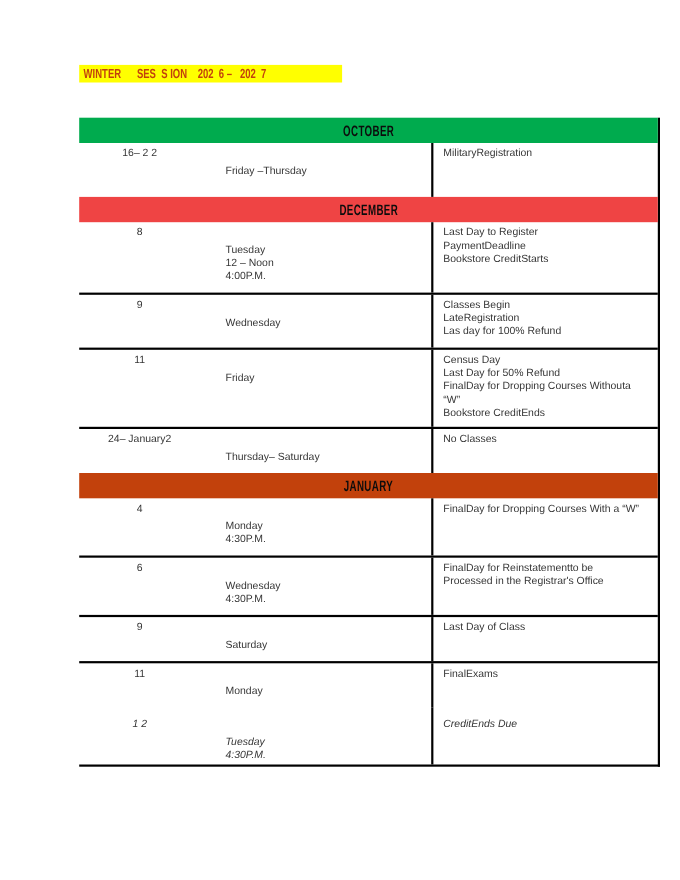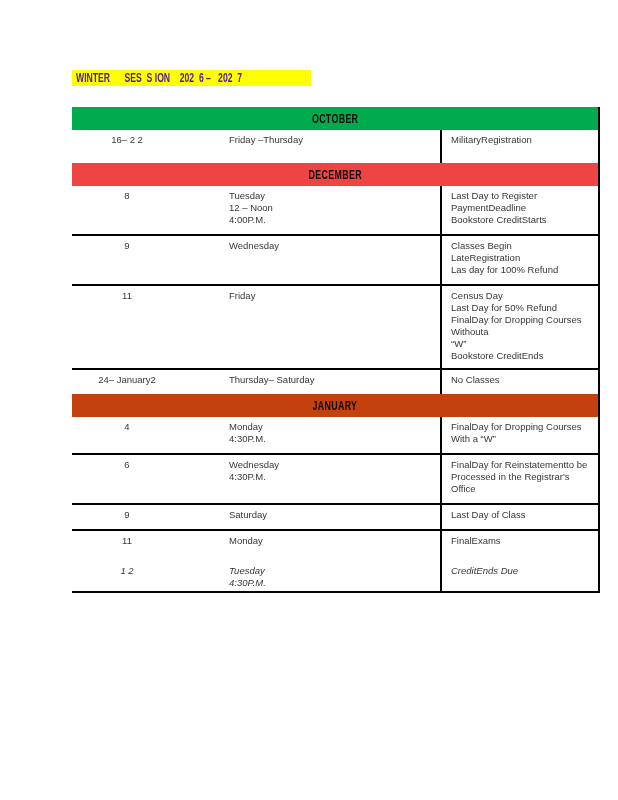--- a/index.html
+++ b/index.html
@@ -10,29 +10,29 @@
     background: #ffffff;
     font-family: "Liberation Sans", sans-serif;
     color: #2e2e2e;
     overflow: hidden;
   }
 
   
   .doc-title {
     position: absolute;
     left: 72px;
-    top: 70px;
+    top: 59px;
     height: 16px;
     background: #FFFF00;
     display: flex;
     align-items: center;
     padding: 0 4px;
     font-weight: 700;
     font-size: 12px;
-    color: #4c1d95;
+    color: #c2410c;
     white-space: pre;
   }
   .doc-title .squeeze {
     display: inline-block;
     transform: scaleX(0.72);
     transform-origin: left center;
     letter-spacing: 0px;
     white-space: pre;
   }
 
@@ -59,32 +59,31 @@
     display: inline-block;
     transform: scale(0.68, 1.05);
     transform-origin: center;
     letter-spacing: 0.5px;
     white-space: pre;
   }
   .group + .group { border-top: 2px solid #000; }
   .row {
     display: grid;
     grid-template-columns: 110px 210px 1fr;
-    gap: 24px;
   }
   .row > .cell {
     padding-top: 4px;
     padding-bottom: 8px;
     font-size: 9.5px;
     line-height: 12px;
     color: #363636;
   }
   .row + .row > .cell { padding-top: 10px; }
   .cell-date { text-align: center; white-space: pre; }
-  .cell-day  { padding-left: 23px; }
+  .cell-day  { padding-left: 23px; margin-top: 16px; }
   .cell-events {
     border-left: 2px solid #000;
     padding-left: 9px;
     padding-right: 4px;
   }
   
   .sec-0 .row:last-child > .cell { padding-bottom: 17px; }
   .sec-1 .group:nth-child(4) .row > .cell { padding-bottom: 6px; }
   .sec-2 .group:last-child .row:last-child > .cell { padding-bottom: 2px; font-style: italic; }
 </style>

